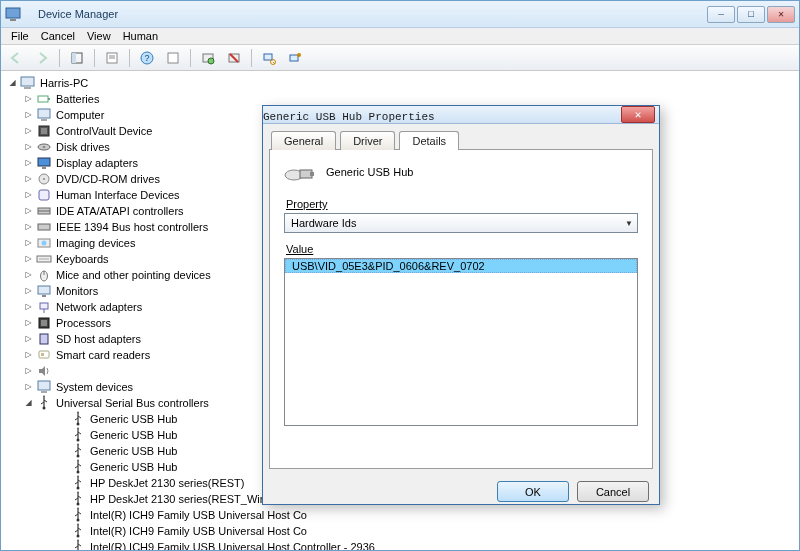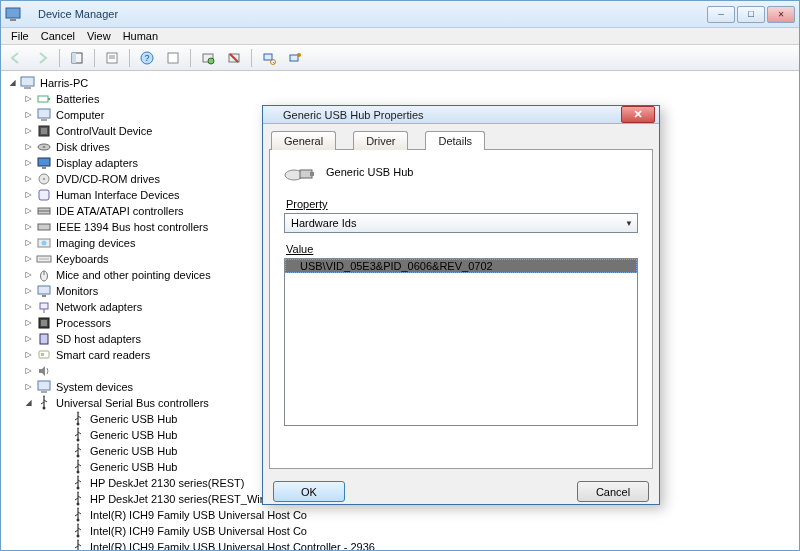--- a/index.html
+++ b/index.html
@@ -83,34 +83,35 @@
     width: 398px; height: 400px;
     border:1px solid #3b6ea5;
     box-shadow: 4px 4px 12px rgba(0,0,0,.25);
     background:#f0f0f0;
     display:flex;flex-direction:column;
   }
   .dlg-title {
     height:26px;
     background: linear-gradient(to bottom,#eaf3fc,#cfe2f5);
     border-bottom:1px solid #9cb8d6;
-    display:flex;align-items:center;padding:0 4px 0 20px;
+    display:flex;align-items:flex-end;padding:0 4px 0 0;
     color:#1a1a1a;
+    font-family:Liberation Mono, monospace;
   }
   .dlg-title .t { flex:1; }
   .dlg-close {
     width:34px;height:17px;border:1px solid #a03030;border-radius:2px;
     background:linear-gradient(to bottom,#f2a3a0,#d0514e);
     display:flex;align-items:center;justify-content:center;color:#fff;font-weight:bold;
   }
   .dlg-body {
     flex:1; padding:6px; background:#f0f0f0;
   }
   .tabstrip { position:relative;}
-  .tabs { display:flex; gap:17px; padding-left:2px;}
+  .tabs { display:flex; gap:4px; padding-left:2px;}
   .tab {
     background:linear-gradient(to bottom,#fff,#ece9e2);
     border:1px solid #9b9b9b; border-bottom:none;
     border-radius:3px 3px 0 0;
     padding:3px 12px 3px 12px;
     font-size:11px;
     position:relative; top:1px;
     color:#1a1a1a;
   }
   .tab.active { background:#fff; z-index:2; }
@@ -133,24 +134,24 @@
   .value-list {
     width:100%; height:168px;
     border:1px solid #828790;
     background:#fff; margin-top:2px;
     overflow:auto;
   }
   .value-list .item {
     padding:1px 6px; font-size:11px; color:#000;
   }
   .value-list .item.selected {
-    background:#737373; border:1px dotted #7aa7d7; padding:0 14px;
+    background:#7dd3fc; border:1px dotted #7aa7d7; padding:0 6px;
   }
   .dlg-buttons {
-    display:flex; justify-content:space-between; gap:8px;
+    display:flex; justify-content:flex-end; gap:8px;
     padding:6px 10px 9px 10px;
   }
   .btn {
     min-width:72px; height:21px;
     border:1px solid #707070; border-radius:3px;
     background:linear-gradient(to bottom,#f3f3f3,#dedede);
     font-size:11px; display:flex;align-items:center;justify-content:center;
   }
   .btn.primary {
     border:1px solid #3c7fb1;

